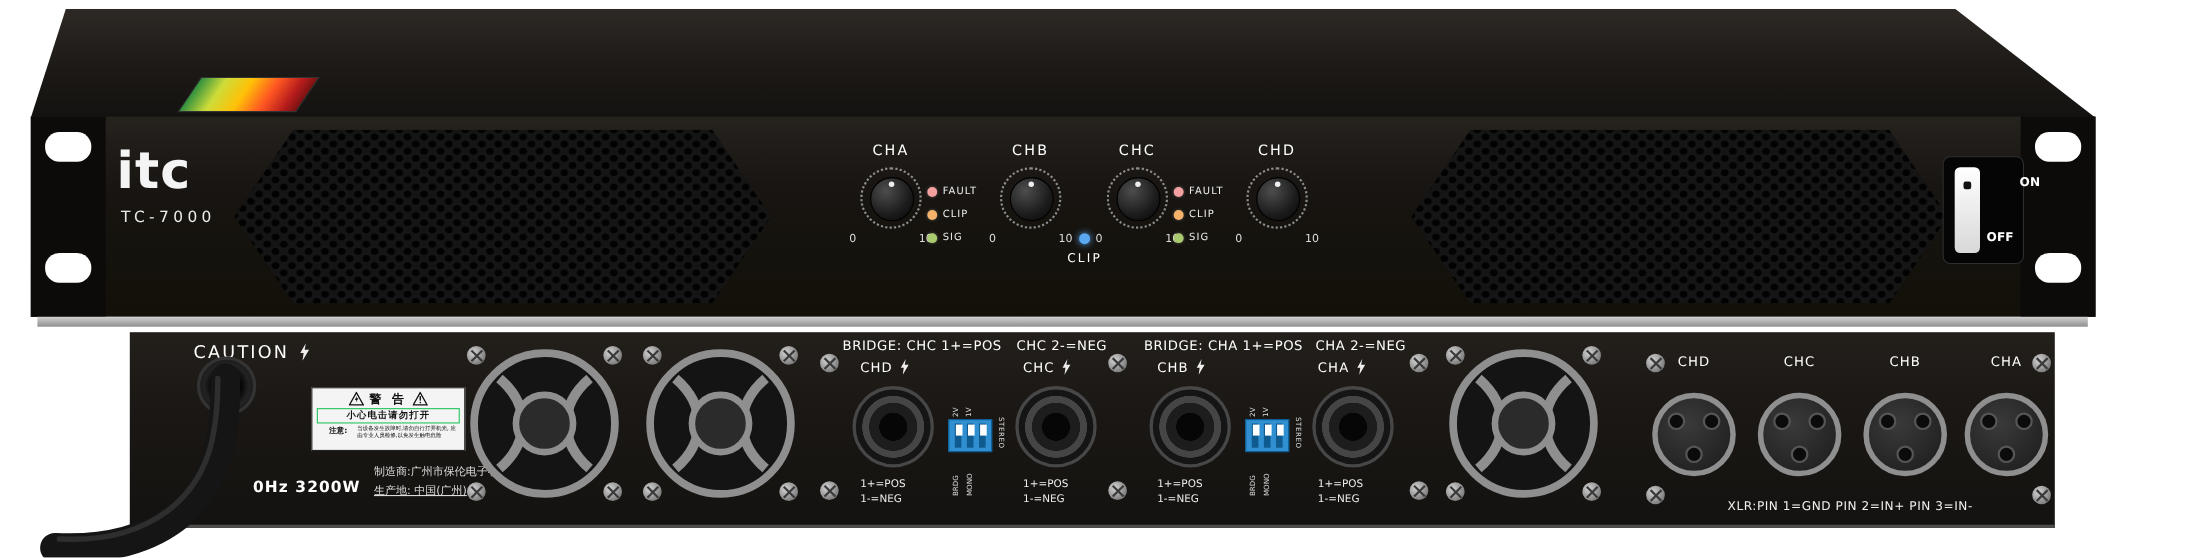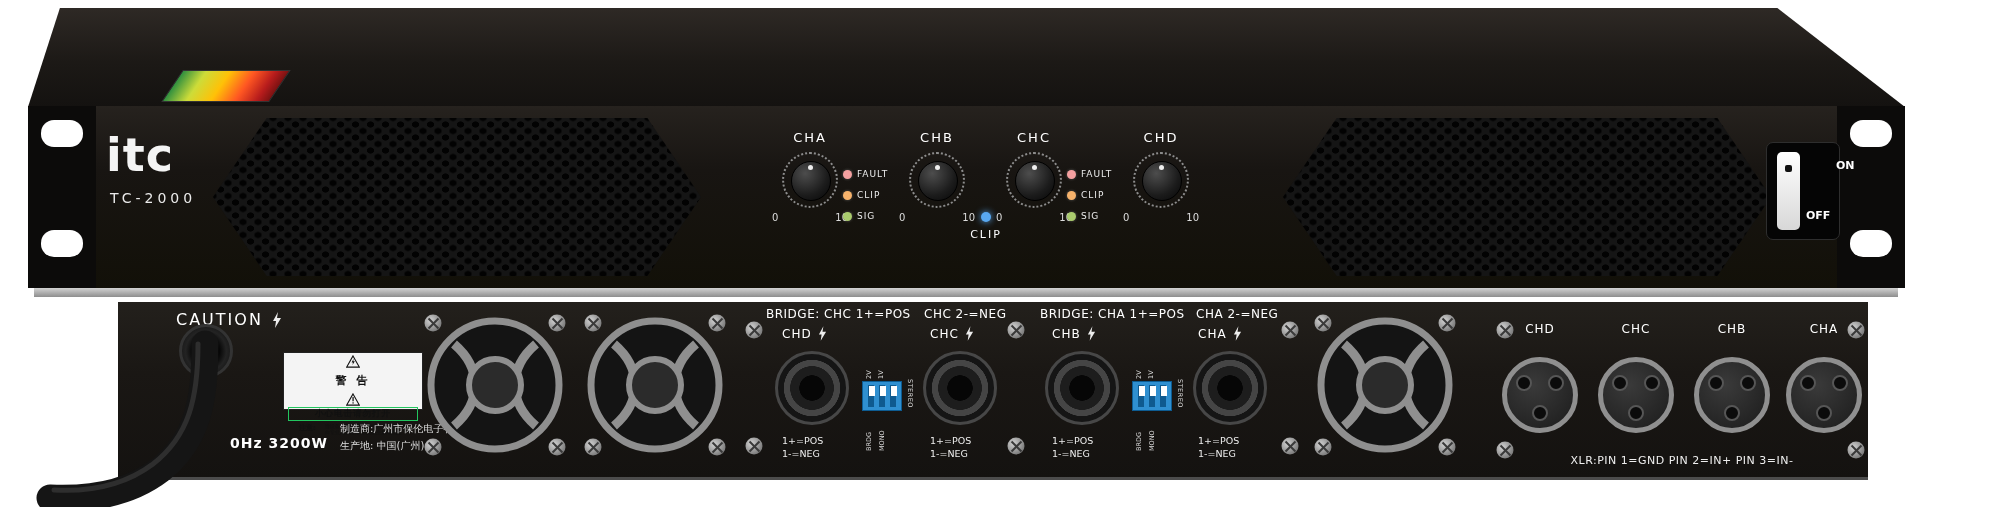--- a/index.html
+++ b/index.html
@@ -54,28 +54,28 @@
 
   
   .rear-panel{position:absolute;left:118px;top:302px;width:1750px;height:178px;
     background:linear-gradient(180deg,#23201c,#1a1714 40%,#141210);}
   .rear-edge{position:absolute;left:0;bottom:0;width:100%;height:3px;background:#4c4c4c;}
   .caution{position:absolute;left:58px;top:8px;display:flex;gap:9px;align-items:center;font-size:16px;color:#fff;letter-spacing:2px;}
   .gland{position:absolute;left:61px;top:22px;width:48px;height:48px;border-radius:50%;
     background:radial-gradient(#000 35%,#232323 60%,#0a0a0a);border:3px solid #333;}
   .warn-label{position:absolute;left:165px;top:50px;width:140px;height:58px;background:#f4f4f4;border:1px solid #222;
     padding:2px 4px;box-sizing:border-box;color:#111;}
-  .warn-row1{display:flex;justify-content:center;align-items:center;gap:5px;flex-direction:column;}
+  .warn-row1{display:flex;justify-content:center;align-items:center;gap:5px;}
   .warn-title{font-size:11px;font-weight:bold;letter-spacing:3px;}
   .warn-sub{font-size:8.5px;font-weight:bold;border:1px solid #22c55e;text-align:center;margin-top:1px;letter-spacing:1px;}
   .warn-row3{display:flex;gap:9px;margin-top:2px;margin-left:11px;}
   .warn-note-label{font-size:7px;font-weight:bold;white-space:nowrap;}
   .warn-note{font-size:5px;line-height:1.25;}
   .maker1{position:absolute;left:222px;top:120px;font-size:10px;color:#ddd;}
-  .maker2{position:absolute;left:222px;top:137px;font-size:10px;color:#ddd;}
+  .maker2{position:absolute;left:222px;top:137px;font-size:10px;color:#ddd;text-decoration:underline;}
   .pwr-spec{position:absolute;left:112px;top:133px;font-size:14px;font-weight:bold;color:#fff;letter-spacing:1px;}
 
   .fan{position:absolute;top:8px;}
   .screw{position:absolute;display:block;width:17px;height:17px;border-radius:50%;transform:translate(-50%,-50%);
     background:radial-gradient(circle at 35% 35%,#d2d2d2,#8c8c8c 60%,#5d5d5d);}
   .screw::before,.screw::after{content:"";position:absolute;left:1.5px;right:1.5px;top:7.5px;height:2px;background:#3a3a3a;}
   .screw::before{transform:rotate(45deg);} .screw::after{transform:rotate(-45deg);}
 
   .bridge{position:absolute;top:5px;font-size:12px;color:#fff;letter-spacing:.5px;}
   .ch-tag{position:absolute;top:24px;display:flex;gap:6px;align-items:center;font-size:12px;color:#fff;letter-spacing:1px;}
@@ -116,21 +116,21 @@
     <div class="ear left">
       <div class="ear-hole top"></div>
       <div class="ear-hole bot"></div>
     </div>
     <div class="ear right">
       <div class="ear-hole top"></div>
       <div class="ear-hole bot"></div>
     </div>
 
     <div class="brand">itc</div>
-    <div class="model">TC-2000</div>
+    <div class="model">TC-7000</div>
 
     <div class="grille gl"></div>
     <div class="grille gr"></div>
 
     <div class="channel" style="left:737px">
       <div class="ch-label">CHA</div>
       <div class="knob-wrap">
         <div class="knob">
             <div class="knob-dot"></div>
           </div>

